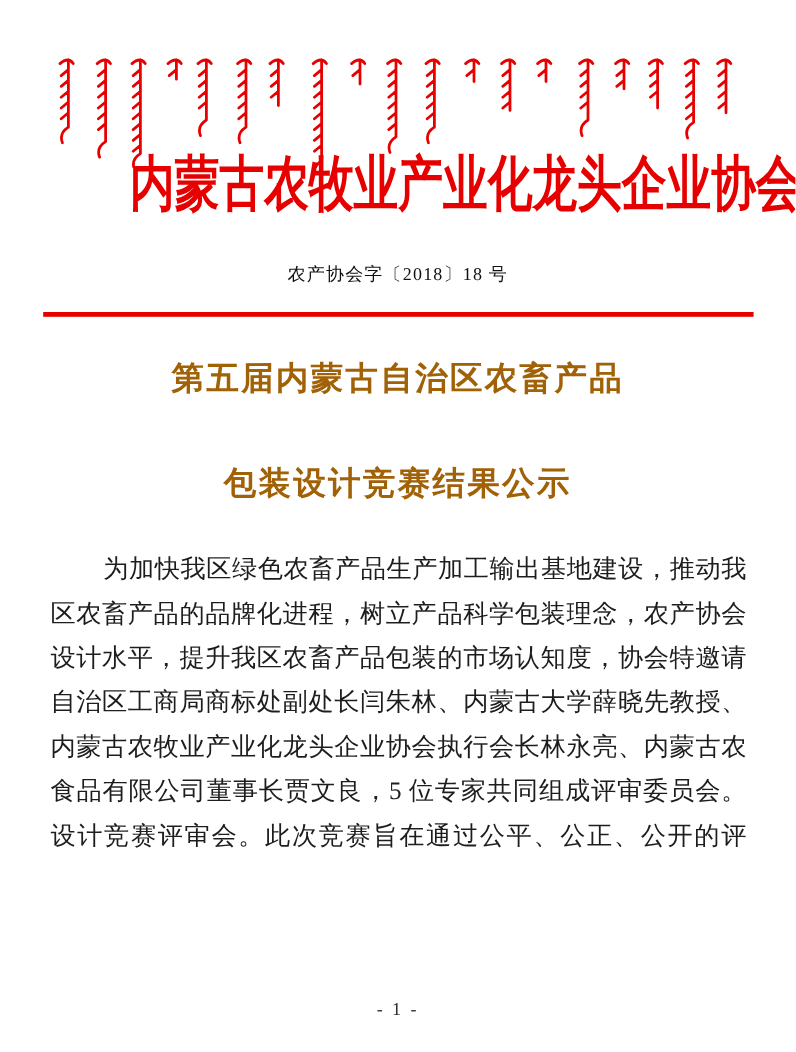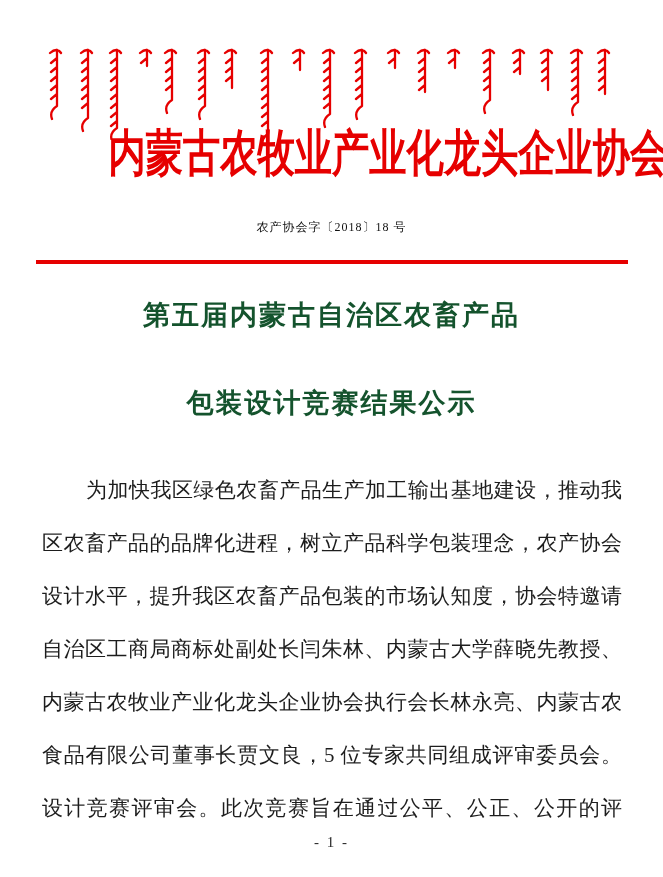--- a/index.html
+++ b/index.html
@@ -42,21 +42,21 @@
     letter-spacing: 0px;
   }
 
   
   .doc-number {
     position: absolute;
     top: 219px;
     left: 0;
     width: 663px;
     text-align: center;
-    font-size: 12px;
+    font-size: 15px;
     color: #111111;
     letter-spacing: 1px;
   }
 
   
   .red-rule {
     position: absolute;
     top: 260px;
     left: 36px;
     width: 592px;
@@ -65,42 +65,41 @@
   }
 
   
   .doc-title-1, .doc-title-2 {
     position: absolute;
     left: 0;
     width: 663px;
     text-align: center;
     font-size: 27px;
     font-weight: 700;
-    color: #14532d;
+    color: #a16207;
     letter-spacing: 2px;
   }
   .doc-title-1 { top: 297px; }
   .doc-title-2 { top: 365px; margin-top: 20px; }
 
   
   .body-text {
     position: absolute;
     top: 456px;
     left: 42px;
     width: 580px;
     font-size: 21px;
     color: #1d1d1d;
   }
   .body-line {
     height: 37px;
     line-height: 37px;
     text-align: justify;
     text-align-last: justify;
     overflow: hidden;
-    margin-top: 16px;
   }
   .body-line.first { text-indent: 2.1em; }
 
   
   .page-footer {
     position: absolute;
     top: 834px;
     left: 0;
     width: 663px;
     text-align: center;

